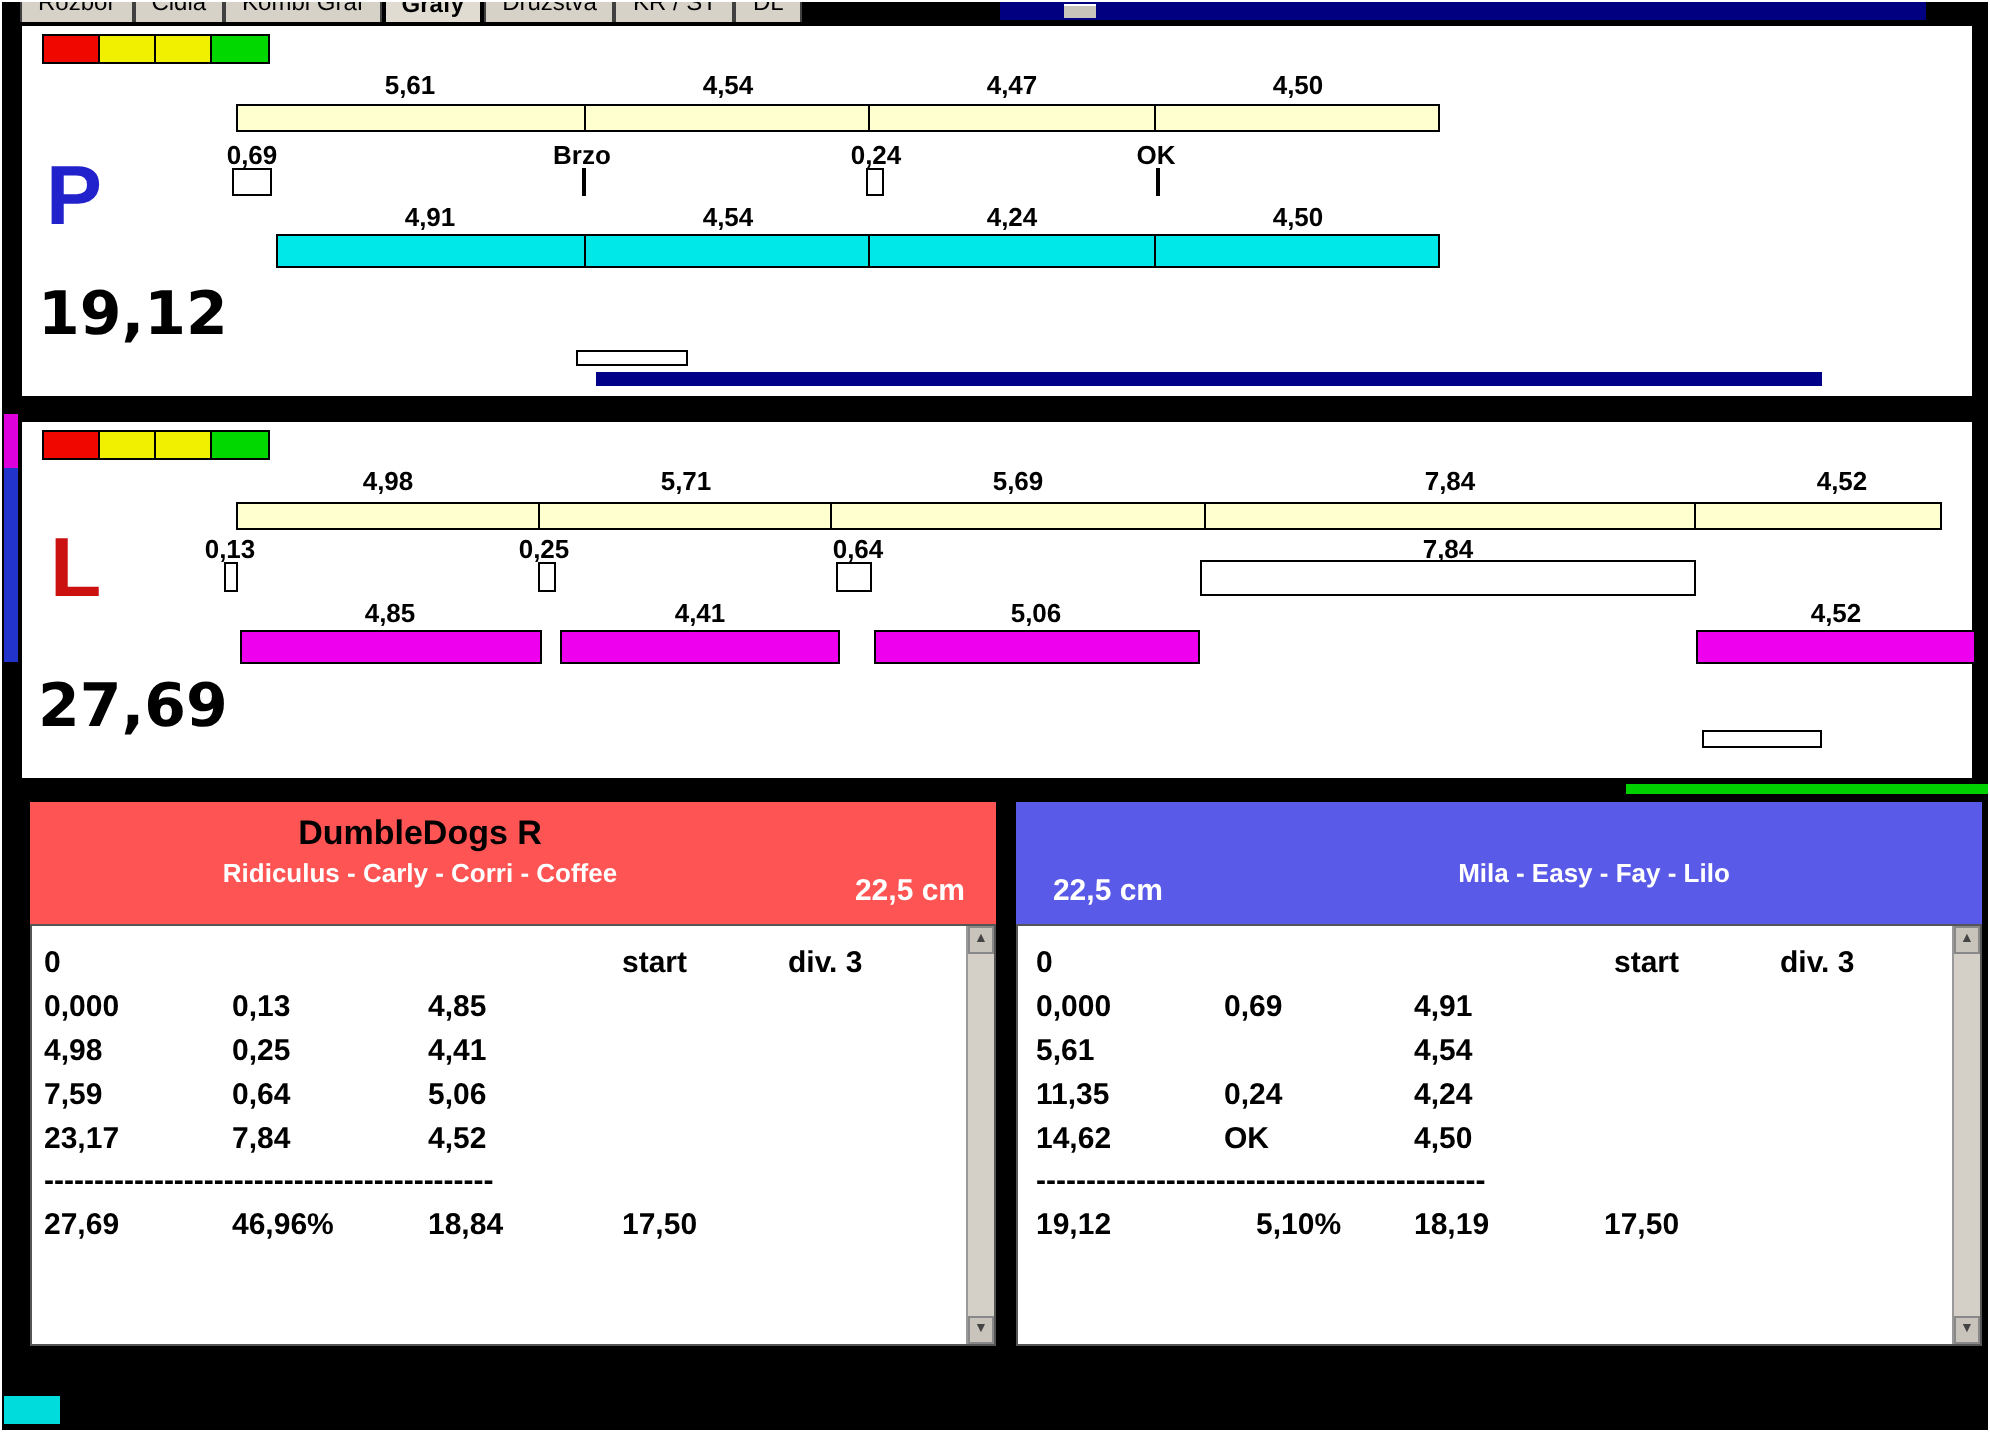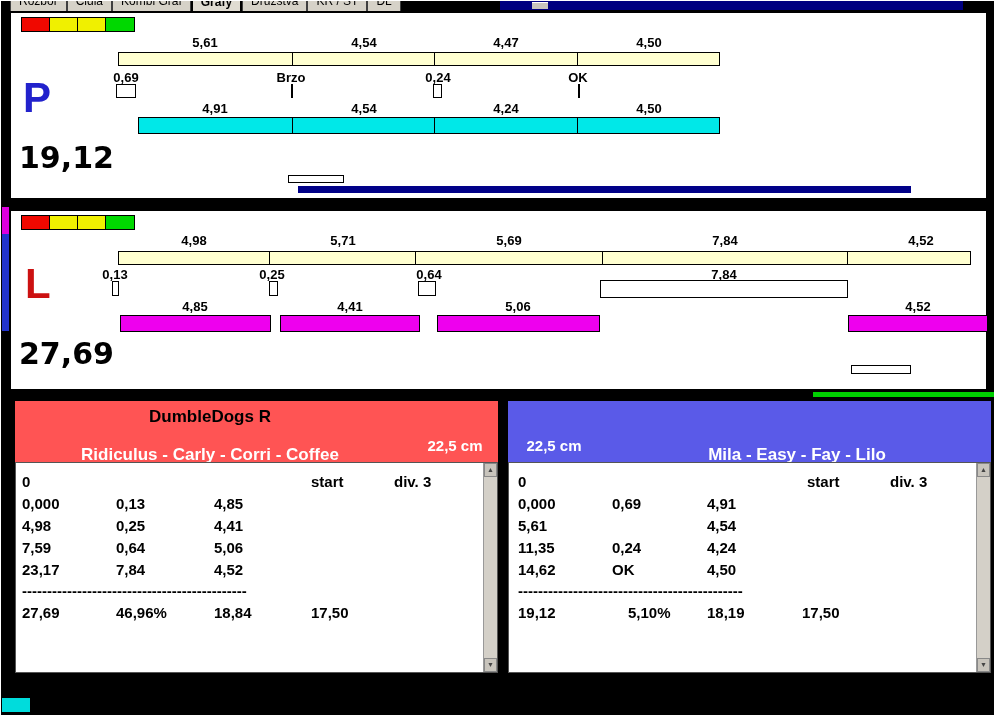--- a/index.html
+++ b/index.html
@@ -32,21 +32,21 @@
   .magb  { background:#ee00ee; height:17px; }
   .tick { position:absolute; width:2px; height:14px; background:#000; }
   .whitebox { position:absolute; background:#fff; border:1px solid #000; }
   .lane-letter { position:absolute; font-size:42px; font-weight:bold; line-height:1; }
   .lane-total { position:absolute; font-size:30px; font-weight:bold; color:#000;
                 font-family:"DejaVu Sans", sans-serif; line-height:1; }
 
   
   .hdr { position:absolute; height:61px; }
   .hdr-title { position:absolute; top:6px; text-align:center; font-size:17px; font-weight:bold; color:#000; }
-  .hdr-sub { position:absolute; top:44px; text-align:center; font-size:17px; font-weight:bold; color:#fff; }
+  .hdr-sub { position:absolute; top:28px; text-align:center; font-size:13px; font-weight:bold; color:#fff; }
   .hdr-height { position:absolute; top:36px; text-align:center; font-size:15px; font-weight:bold; color:#fff; }
   .datebox { position:absolute; left:404px; top:400px; width:203px; height:28px; background:#fff;
              border:1px solid #000; text-align:center; line-height:26px; font-size:16px; color:#000; z-index:5; }
   .datapanel { position:absolute; top:461px; width:483px; height:211px; background:#fff; border:1px solid #555; }
   .cell { position:absolute; font-size:15px; font-weight:bold; color:#000; white-space:nowrap; }
   .sep { position:absolute; font-size:15px; font-weight:bold; color:#000; white-space:nowrap; overflow:hidden; width:288px; }
   .scroll { position:absolute; top:0; right:0; width:14px; height:209px; background:#d4d0c8; border-left:1px solid #999; }
   .sb-btn { position:absolute; left:0; width:13px; height:14px; background:#c8c4bc; border:1px solid #888;
             font-size:7px; text-align:center; line-height:12px; color:#444; }
   .greenbar { position:absolute; left:812px; top:391px; width:182px; height:5px; background:#00d000; }

